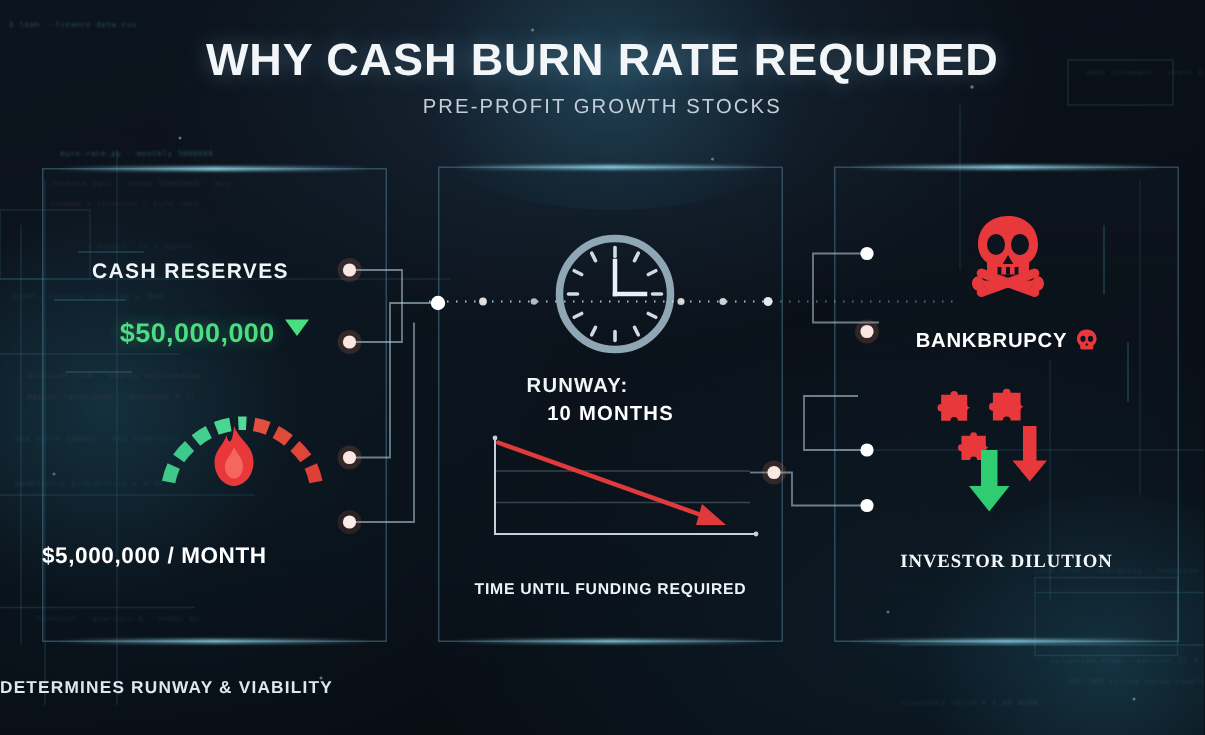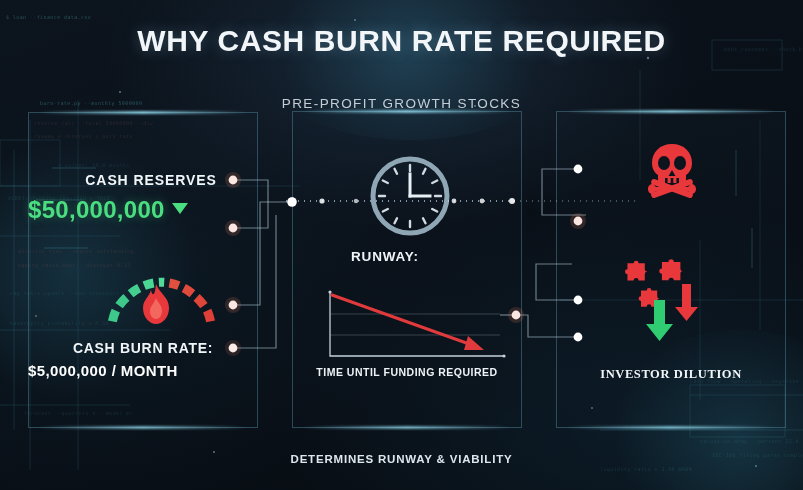--- a/index.html
+++ b/index.html
@@ -45,21 +45,20 @@
     text-align: center;
     font-size: 30px; font-weight: bold; letter-spacing: .6px;
     color: #f2f6f9;
     text-shadow: 0 0 14px rgba(140,190,220,0.35);
   }
   .subtitle {
     position: absolute; left: 0; right: 0; top: 63px;
     text-align: center;
     font-size: 13.5px; font-weight: normal; letter-spacing: 1.4px;
     color: #c4ced8;
-    margin-top: 33px;
   }
 
   
   .panel {
     position: absolute;
     border: 1px solid rgba(92,150,175,0.42);
     background: linear-gradient(180deg, rgba(18,34,48,0.22) 0%, rgba(10,18,26,0.10) 100%);
   }
   .panel::before {
     content: ""; position: absolute; left: 4%; right: 4%; top: -2px; height: 3px;
@@ -75,22 +74,22 @@
   #panel-center { left: 292px; top: 111px; width: 230px; height: 317px; }
   #panel-right  { left: 556px; top: 111px; width: 230px; height: 317px; }
 
   
   .lbl-reserves {
     position: absolute; left: 0; right: 0; top: 172px;
     text-align: center; font-size: 14px; font-weight: bold; letter-spacing: .9px;
     color: #f0f5f8;
   }
   .val-reserves {
-    position: absolute; left: 0; right: 0; top: 196px;
-    text-align: left; font-size: 24px; font-weight: bold; letter-spacing: .3px;
+    position: absolute; left: 0; right: 0; top: 212px;
+    text-align: center; font-size: 18px; font-weight: bold; letter-spacing: .3px;
     color: #4ade80;
     text-shadow: 0 0 10px rgba(74,222,128,0.35);
   }
   .val-reserves .tri {
     display: inline-block; margin-left: 7px;
     border-left: 8px solid transparent; border-right: 8px solid transparent;
     border-top: 11px solid #4ade80; vertical-align: 4px;
   }
   .gauge { position: absolute; left: 102px; top: 258px; width: 118px; height: 70px; }
   .flame { position: absolute; left: 136px; top: 282px; width: 40px; height: 44px; }
@@ -112,21 +111,21 @@
     text-align: center; font-size: 13.5px; font-weight: bold; letter-spacing: .8px;
     color: #f0f5f8;
   }
   .val-runway {
     position: absolute; left: 292px; width: 230px; top: 268px;
     text-align: center; font-size: 13.5px; font-weight: bold; letter-spacing: .8px;
     color: #ffffff;
   }
   .minichart { position: absolute; left: 322px; top: 288px; width: 186px; height: 75px; }
   .lbl-chart {
-    position: absolute; left: 292px; width: 230px; top: 366px;
+    position: absolute; left: 292px; width: 230px; top: 387px;
     text-align: center; font-size: 10.5px; font-weight: bold; letter-spacing: .5px;
     color: #eef3f7;
   }
 
   
   .skull-big { position: absolute; left: 644px; top: 142px; width: 56px; height: 56px; }
   .lbl-risk {
     position: absolute; left: 556px; width: 230px; top: 201px;
     text-align: center; font-size: 13.5px; font-weight: bold; letter-spacing: .5px;
     color: #f2f6f9;
@@ -143,21 +142,21 @@
     position: absolute; left: 556px; width: 230px; top: 367px;
     text-align: center; font-size: 12.5px; font-weight: bold; letter-spacing: .6px;
     color: #f2f6f9;
     font-family: Liberation Serif, serif;
   }
 
   
   .connectors { position: absolute; inset: 0; pointer-events: none; }
   .caption {
     position: absolute; left: 0; right: 0; top: 453px;
-    text-align: center; font-size: 11.5px; font-weight: bold; letter-spacing: .8px;
+    font-size: 11.5px; font-weight: bold; letter-spacing: .8px;
     color: #dfe7ee;
   }
 </style>
 </head>
 <body>
 
 <div id="stage">
 
   <div class="bg-layer">
     <svg width="803" height="490" style="position:absolute;inset:0">
@@ -208,21 +207,21 @@
     <div class="bg-code dim" style="left:724px; top:46px;">debt_covenant --check breached</div>
   </div>
 
   <div class="title">WHY CASH BURN RATE REQUIRED</div>
   <div class="subtitle">PRE-PROFIT GROWTH STOCKS</div>
 
   <div class="panel" id="panel-left"></div>
   <div class="panel" id="panel-center"></div>
   <div class="panel" id="panel-right"></div>
 
-  <div class="lbl-reserves" style="left:36px; width:230px;">CASH RESERVES</div>
+  <div class="lbl-reserves" style="left:12px; width:230px;">CASH RESERVES</div>
 
   <div class="val-reserves" style="left:28px; width:230px;">
     <span>$50,000,000</span><span class="tri"></span>
   </div>
 
   <svg class="gauge" viewBox="0 0 118 70">
     <g stroke-linecap="butt" stroke-width="9">
       <path d="M 10.4 63.3 A 49 49 0 0 1 13.8 52.6" stroke="#3ec98a" fill="none"></path>
       <path d="M 17.1 47.6 A 49 49 0 0 1 24.4 39.3" stroke="#3ec98a" fill="none"></path>
       <path d="M 28.6 35.7 A 49 49 0 0 1 37.2 30.0" stroke="#45cf8e" fill="none"></path>
@@ -233,21 +232,20 @@
       <path d="M 94.6 39.3 A 49 49 0 0 1 101.9 47.6" stroke="#e0453a" fill="none"></path>
       <path d="M 105.2 52.6 A 49 49 0 0 1 108.6 63.3" stroke="#de4038" fill="none"></path>
     </g>
   </svg>
 
   <svg class="flame" viewBox="0 0 40 44">
     <path d="M20 2 C 24 12, 33 15, 33 26 C 33 36, 26 42, 20 42 C 14 42, 7 36, 7 26 C 7 18, 13 15, 15 8 C 16 14, 19 15, 20 2 Z" fill="#e8383c"></path>
     <path d="M20 16 C 22 21, 26 23, 26 29 C 26 34, 23 37, 20 37 C 17 37, 14 34, 14 29 C 14 24, 18 22, 20 16 Z" fill="#f4675f"></path>
   </svg>
 
-  <div class="lbl-burn" style="left:28px; width:230px;">CASH BURN RATE:</div>
   <div class="val-burn" style="left:28px; width:230px;">$5,000,000 / MONTH</div>
 
   <svg class="clock" viewBox="0 0 84 84">
     <circle cx="42" cy="42" r="37" fill="none" stroke="#8fa7b4" stroke-width="5"></circle>
     <g stroke="#cfdbe3" stroke-width="2.4" stroke-linecap="round">
       <line x1="42" y1="11" x2="42" y2="17"></line>
       <line x1="42" y1="67" x2="42" y2="73"></line>
       <line x1="11" y1="42" x2="17" y2="42"></line>
       <line x1="67" y1="42" x2="73" y2="42"></line>
       <line x1="57.5" y1="14.8" x2="55" y2="19.8"></line>
@@ -259,20 +257,21 @@
       <line x1="14.8" y1="26.5" x2="19.8" y2="29"></line>
       <line x1="26.5" y1="14.8" x2="29" y2="19.8"></line>
     </g>
     <g stroke="#e9f1f6" stroke-width="3" stroke-linecap="square">
       <line x1="42" y1="42" x2="42" y2="20"></line>
       <line x1="42" y1="42" x2="62" y2="42"></line>
     </g>
   </svg>
 
   <div class="lbl-runway">RUNWAY:</div>
+  <div class="val-runway">10 MONTHS</div>
 
   <svg class="minichart" viewBox="0 0 186 75">
     <g stroke="rgba(190,205,215,0.26)" stroke-width="1">
       <line x1="8" y1="26" x2="178" y2="26"></line>
       <line x1="8" y1="47" x2="178" y2="47"></line>
     </g>
     <g stroke="#c3d1db" stroke-width="1.3" fill="none">
       <path d="M8 4 L8 68 L182 68"></path>
     </g>
     <circle cx="8" cy="4" r="1.6" fill="#c3d1db"></circle>
@@ -294,20 +293,28 @@
       <ellipse cx="20" cy="21" rx="6" ry="7"></ellipse>
       <ellipse cx="36" cy="21" rx="6" ry="7"></ellipse>
       <path d="M28 28 L24.5 34 L31.5 34 Z"></path>
       <rect x="21" y="36" width="2.6" height="5"></rect>
       <rect x="26.7" y="36" width="2.6" height="5"></rect>
       <rect x="32.4" y="36" width="2.6" height="5"></rect>
     </g>
   </svg>
 
 
+  <div class="lbl-bankruptcy">
+    <span>BANKBRUPCY</span><svg class="skull-small" width="15" height="15" viewBox="0 0 24 24">
+      <path d="M12 1 C 5.5 1, 1.5 5.5, 1.5 11 C 1.5 14.5, 3.2 16.8, 5 18 L5 20.5 C 5 21.6, 5.9 22.3, 7 22.3 L17 22.3 C 18.1 22.3, 19 21.6, 19 20.5 L19 18 C 20.8 16.8, 22.5 14.5, 22.5 11 C 22.5 5.5, 18.5 1, 12 1 Z" fill="#e8383c"></path>
+      <ellipse cx="8" cy="11" rx="2.8" ry="3.3" fill="#0c141d"></ellipse>
+      <ellipse cx="16" cy="11" rx="2.8" ry="3.3" fill="#0c141d"></ellipse>
+      <path d="M12 15 L10.3 18.2 L13.7 18.2 Z" fill="#0c141d"></path>
+    </svg>
+  </div>
 
   <svg class="dilution-icon" viewBox="0 0 90 88">
     <g fill="#e8383c">
       <path d="M12 18 h10 a4 4 0 0 1 4 -4 a4 4 0 0 1 4 4 h10 v10 a4 4 0 0 0 4 4 a4 4 0 0 0 -4 4 v10 h-10 a4 4 0 0 0 -4 -4 a4 4 0 0 0 -4 4 h-10 v-10 a4 4 0 0 1 -4 -4 a4 4 0 0 1 4 -4 z" transform="translate(-4,-6) scale(0.62)"></path>
       <path d="M12 18 h10 a4 4 0 0 1 4 -4 a4 4 0 0 1 4 4 h10 v10 a4 4 0 0 0 4 4 a4 4 0 0 0 -4 4 v10 h-10 a4 4 0 0 0 -4 -4 a4 4 0 0 0 -4 4 h-10 v-10 a4 4 0 0 1 -4 -4 a4 4 0 0 1 4 -4 z" transform="translate(30,-8) scale(0.66)"></path>
       <path d="M12 18 h10 a4 4 0 0 1 4 -4 a4 4 0 0 1 4 4 h10 v10 a4 4 0 0 0 4 4 a4 4 0 0 0 -4 4 v10 h-10 a4 4 0 0 0 -4 -4 a4 4 0 0 0 -4 4 h-10 v-10 a4 4 0 0 1 -4 -4 a4 4 0 0 1 4 -4 z" transform="translate(10,22) scale(0.58)"></path>
       <path d="M58 26 h9 v23 h7 l-11.5 14 L51 49 h7 z"></path>
     </g>
     <path d="M30 42 h11 v24 h8 l-13.5 17 L22 66 h8 z" fill="#2fcc71"></path>
   </svg>

